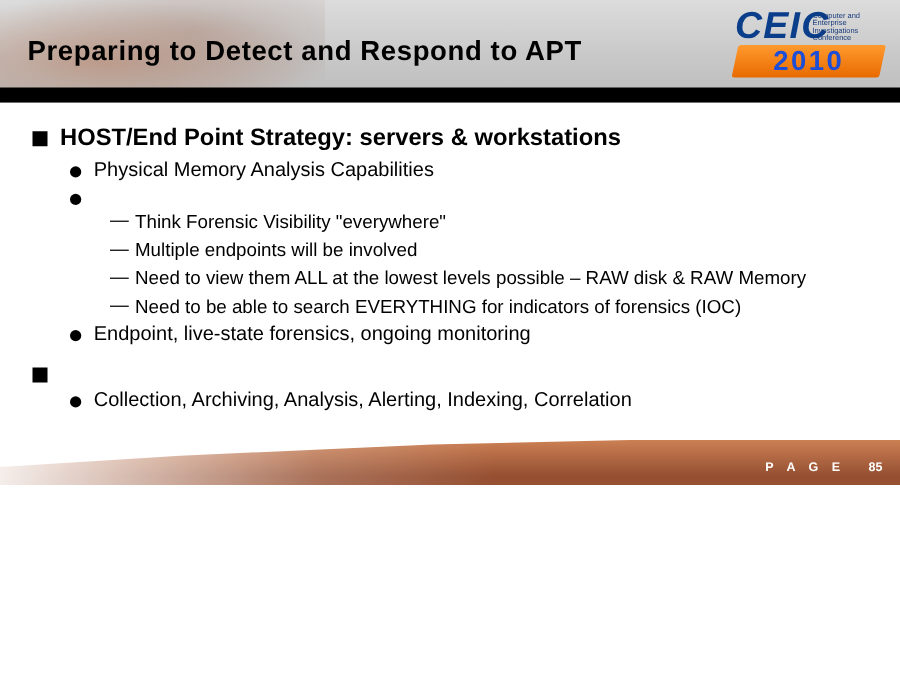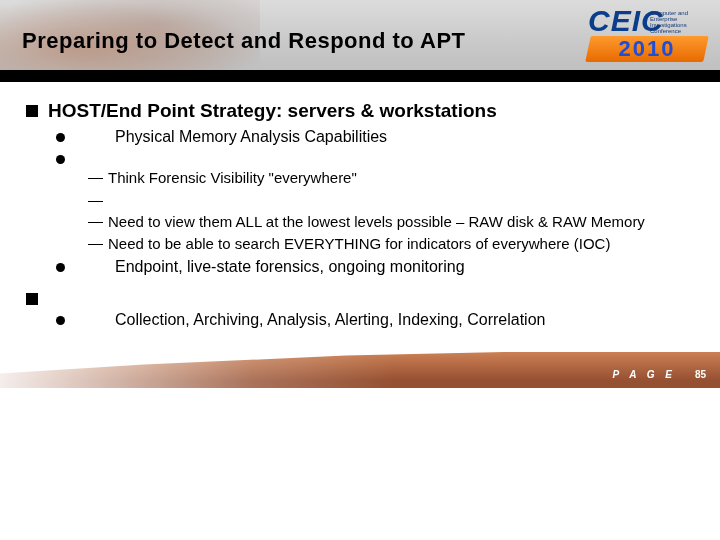--- a/index.html
+++ b/index.html
@@ -35,41 +35,41 @@
   .logo .bar1 { left: 0; top: 0; width: 100%; background: linear-gradient(180deg,#ff9a2e,#e86a00); transform: skewX(-12deg); }
   .logo .year { position: absolute; left: 0; top: 0; width: 100%; text-align: center; font-weight: 900; font-size: 22px; color: #1d4ed8; letter-spacing: 2px; }
   .logo .sub { font-size: 6px; color: #163a7a; position: absolute; right: 0; top: 6px; width: 58px; line-height: 1; text-align: left; }
 
   
   .content { position: absolute; left: 26px; top: 100px; width: 668px; color: #000; }
   .l1 { display: flex; align-items: flex-start; margin-bottom: 6px; }
   .sq { width: 12px; height: 12px; background: #000; margin-top: 5px; margin-right: 10px; flex: 0 0 12px; }
   .l1-text { font-size: 19px; font-weight: 700; }
 
-  .l2 { display: flex; align-items: flex-start; margin: 4px 0 4px 30px; gap: 40px; }
+  .l2 { display: flex; align-items: flex-start; margin: 4px 0 4px 30px; }
   .dot { width: 9px; height: 9px; background: #000; border-radius: 50%; margin-top: 5px; margin-right: 10px; flex: 0 0 9px; }
   .l2-text { font-size: 16px; }
 
   .l3 { display: flex; align-items: flex-start; margin: 3px 0 3px 62px; }
   .dash { width: 14px; flex: 0 0 14px; margin-right: 6px; font-size: 15px; line-height: 1.2; }
   .l3-text { font-size: 15px; line-height: 1.3; }
 
   .section-gap { height: 8px; }
 
   
   .footer { position: absolute; left: 0; bottom: 0; width: 720px; height: 36px; }
   .footer-rock {
     position: absolute; left: 0; bottom: 0; width: 720px; height: 36px;
     background:
       linear-gradient(90deg, rgba(255,255,255,0.9) 0%, rgba(255,255,255,0.2) 35%, rgba(255,255,255,0) 55%),
       linear-gradient(180deg, #c77241 0%, #8a3d1c 80%);
     clip-path: polygon(0 100%, 0 60%, 20% 35%, 48% 10%, 70% 0, 100% 0, 100% 100%);
     opacity: 0.9;
   }
-  .page-label { position: absolute; right: 44px; bottom: 8px; color: #fff; font-size: 10px; letter-spacing: 4px; font-weight: 600; font-style: italic; }
+  .page-label { position: absolute; right: 44px; bottom: 8px; color: #fff; font-size: 10px; letter-spacing: 4px; font-weight: 600; }
   .page-num { position: absolute; right: 14px; bottom: 8px; color: #fff; font-size: 10px; font-weight: 600; }
 </style>
 </head>
 <body>
 
 <div class="slide">
 
   <div class="header-band">
     <div class="rock-hint"></div>
   </div>
@@ -100,28 +100,29 @@
     <div class="l2">
       <div class="dot"></div>
     </div>
 
     <div class="l3">
       <div class="dash">—</div>
       <div class="l3-text">Think Forensic Visibility "everywhere"</div>
     </div>
     <div class="l3">
       <div class="dash">—</div>
+      <div class="l3-text">Multiple endpoints will be involved</div>
     </div>
     <div class="l3">
       <div class="dash">—</div>
       <div class="l3-text">Need to view them ALL at the lowest levels possible – RAW disk &amp; RAW Memory</div>
     </div>
     <div class="l3">
       <div class="dash">—</div>
-      <div class="l3-text">Need to be able to search EVERYTHING for indicators of everywhere (IOC)</div>
+      <div class="l3-text">Need to be able to search EVERYTHING for indicators of forensics (IOC)</div>
     </div>
 
     <div class="l2">
       <div class="dot"></div>
       <div class="l2-text">Endpoint, live-state forensics, ongoing monitoring</div>
     </div>
 
     <div class="section-gap"></div>
 
     <div class="l1">

